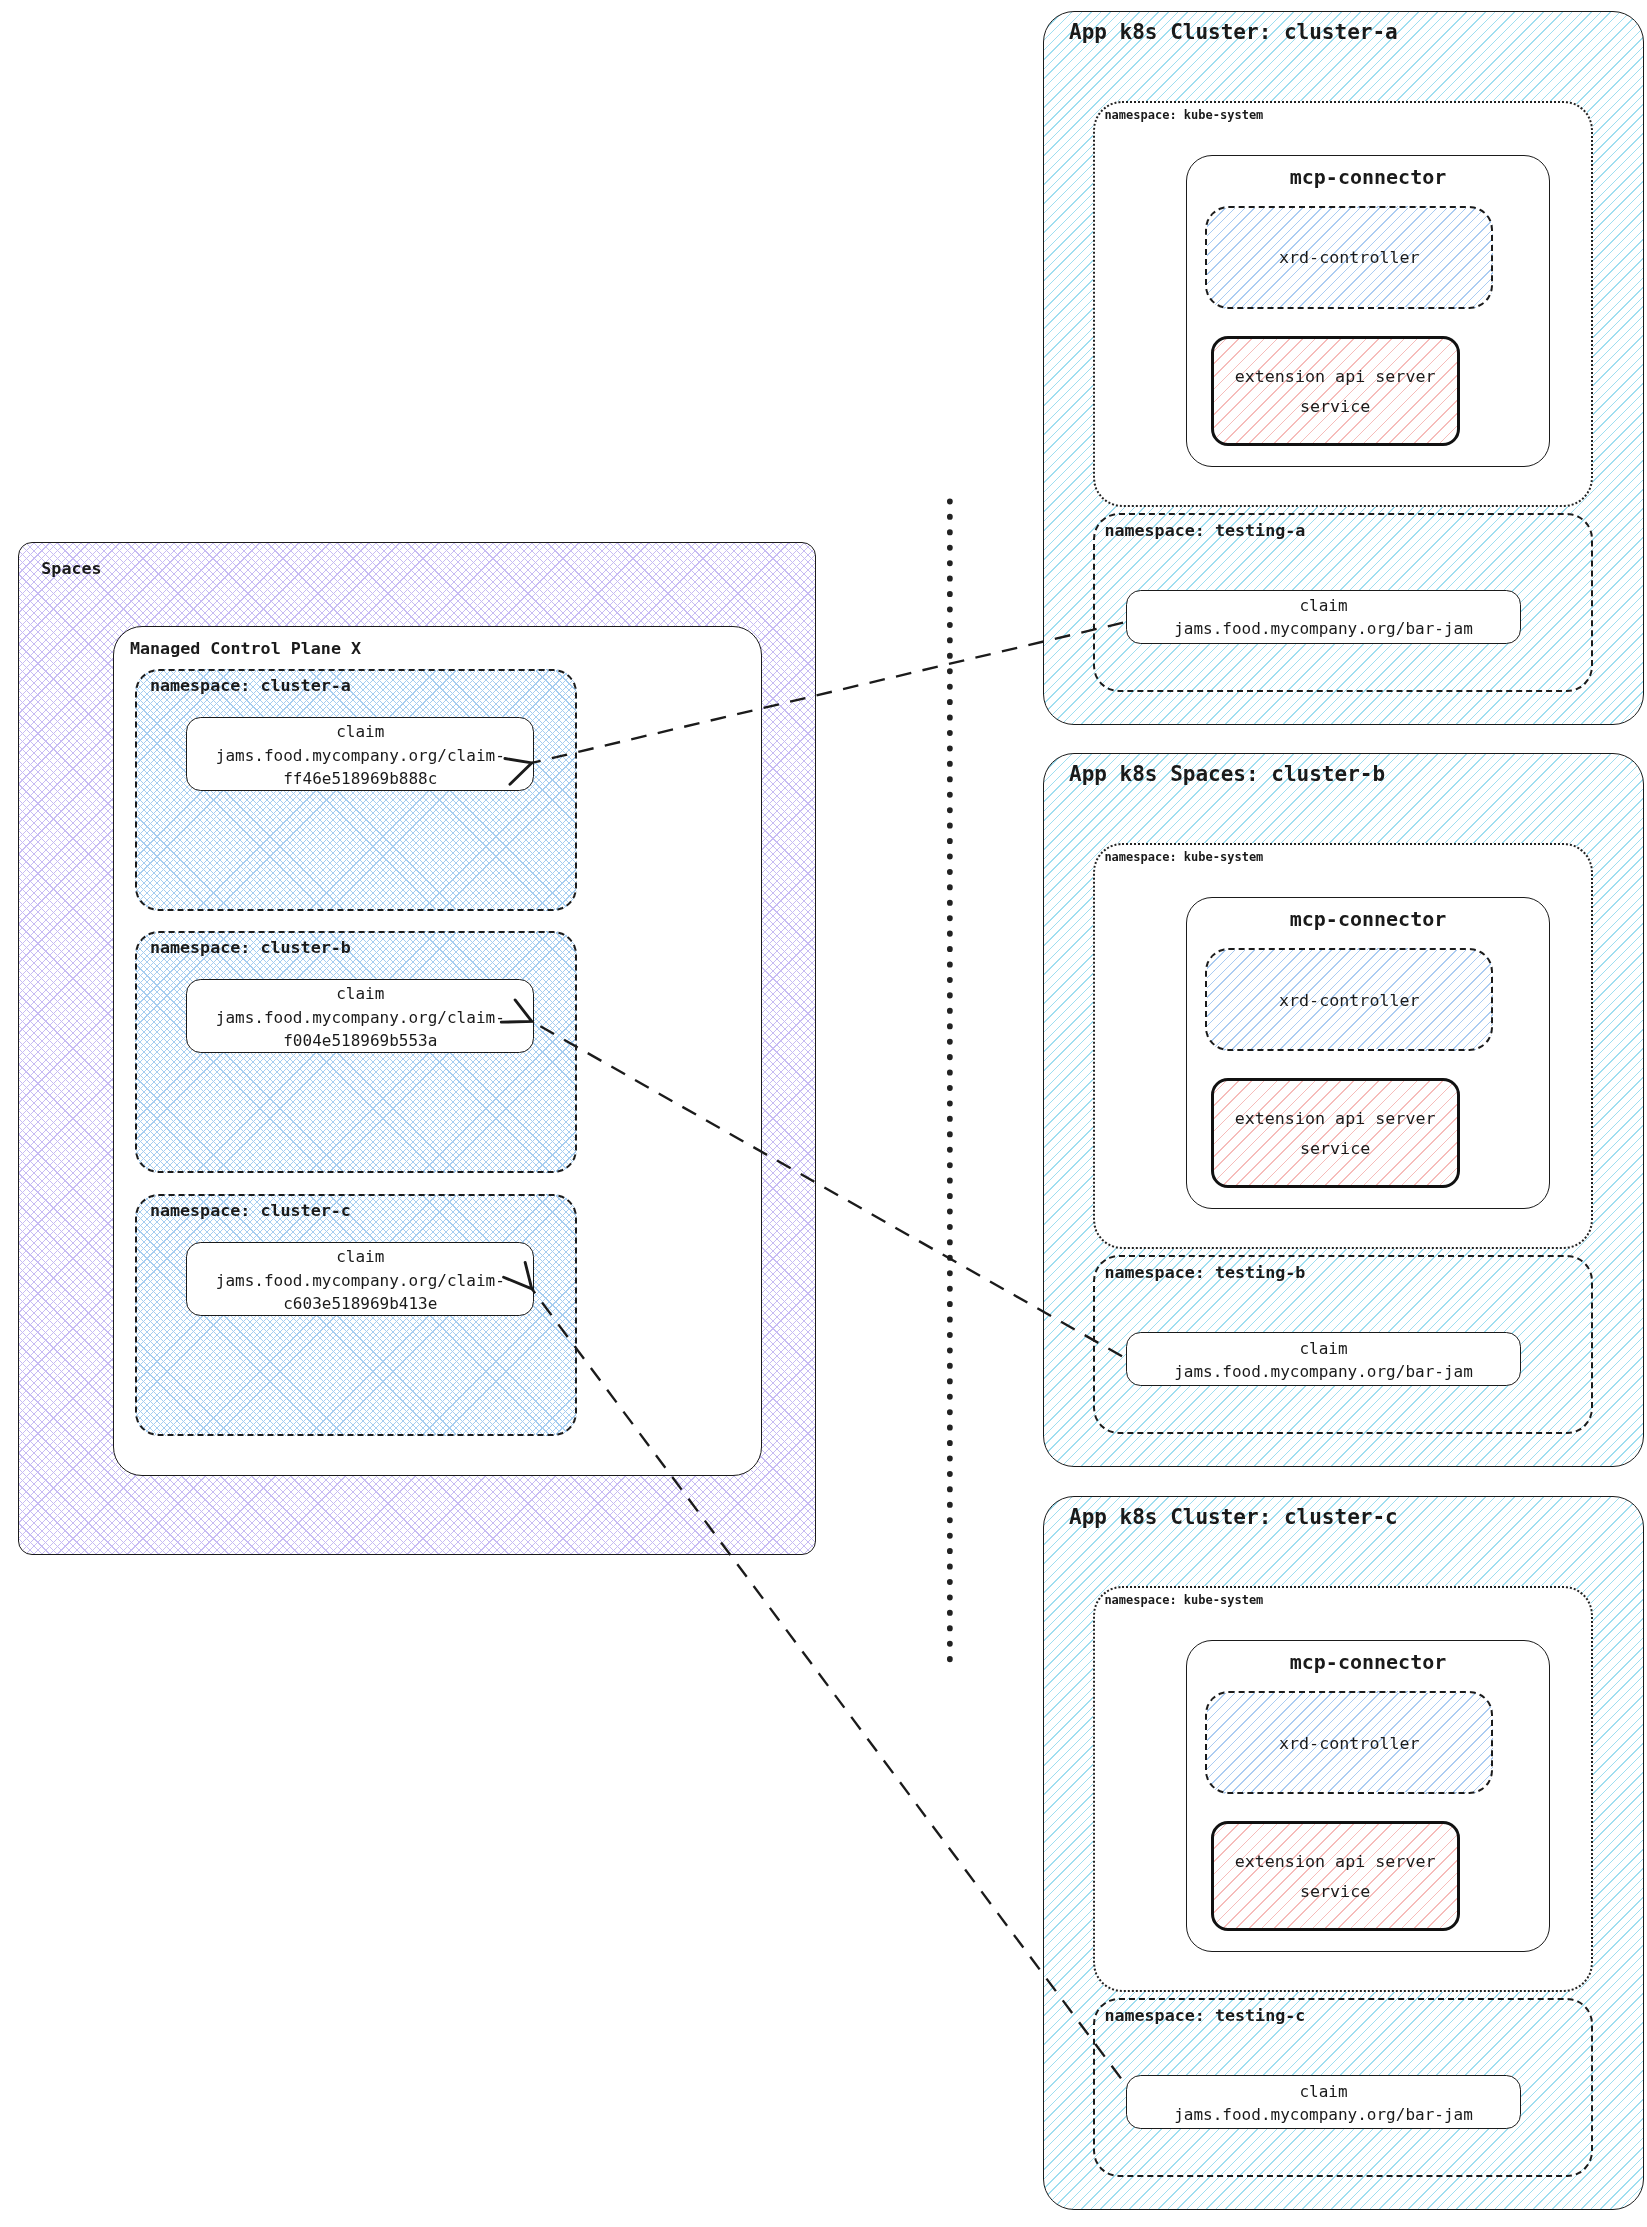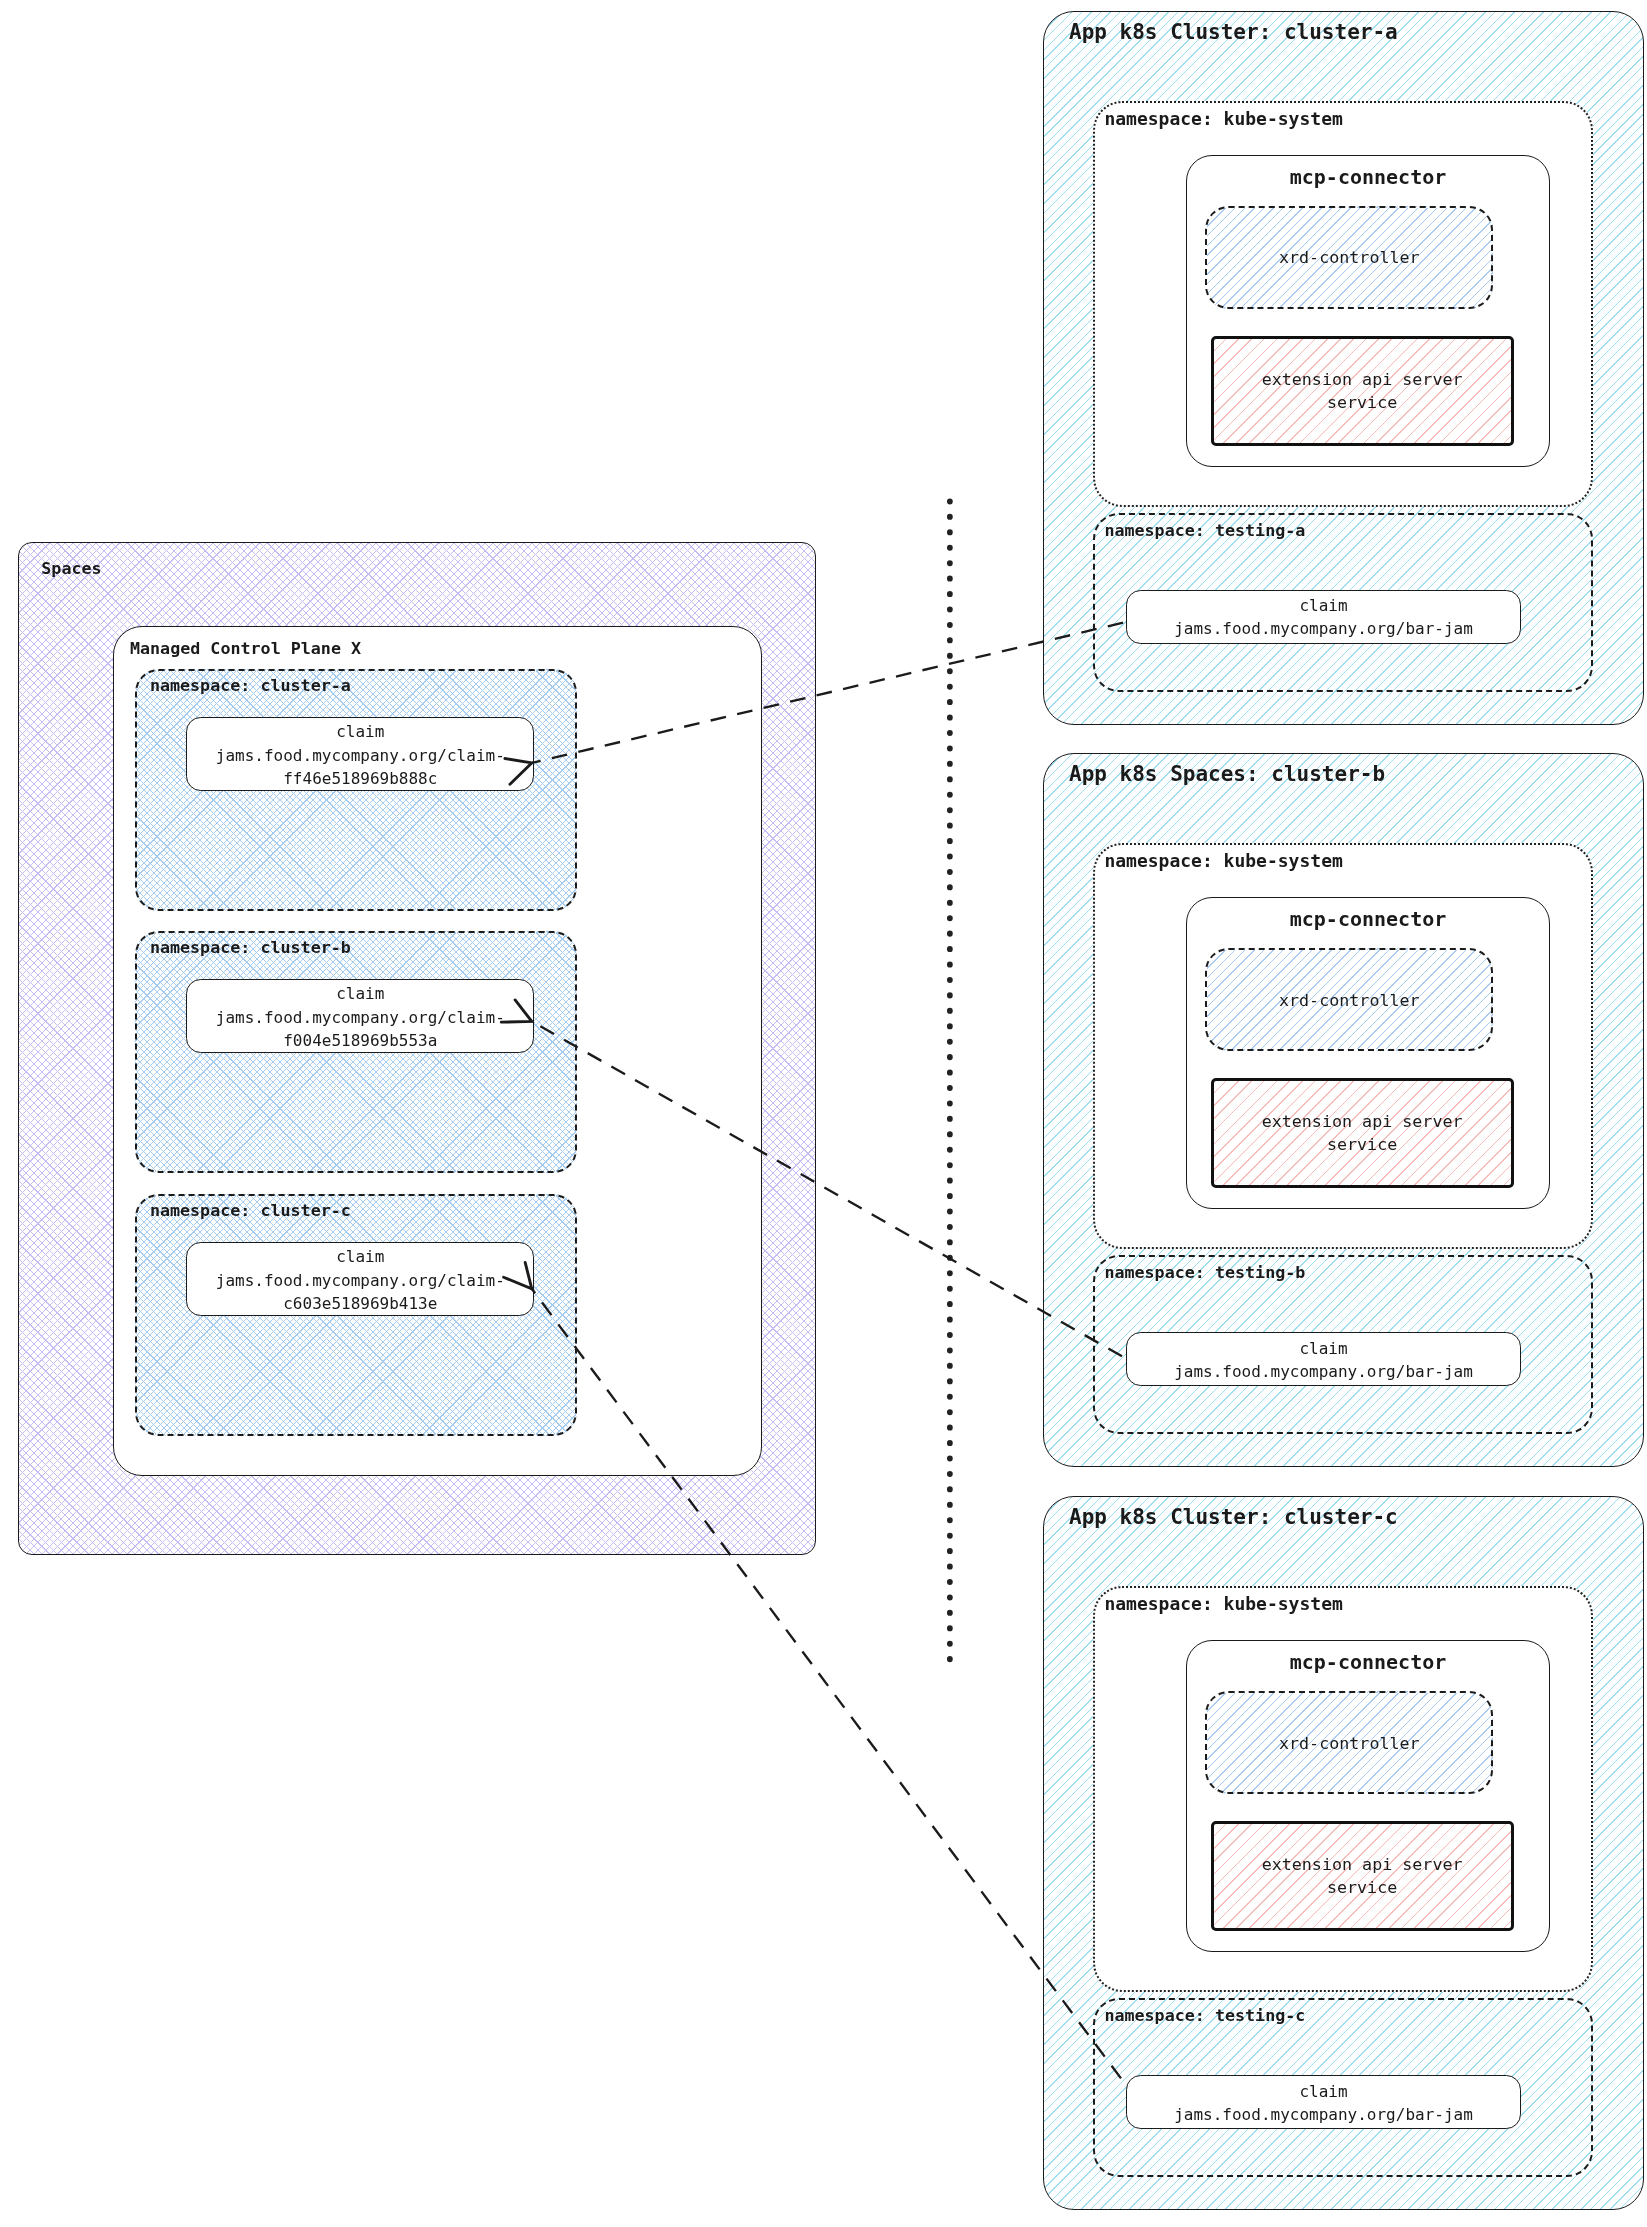--- a/index.html
+++ b/index.html
@@ -20,38 +20,38 @@
   .cluster-card{
     left:1043px;width:601px;height:714px;
     border:1.6px solid var(--line);border-radius:31px;
     background:repeating-linear-gradient(135deg, rgba(255,255,255,0) 0 5.8px, var(--cluster-hatch) 5.8px 6.8px),#ffffff;
   }
   .cluster-title{position:absolute;left:25px;top:8.4px;font-size:21px;font-weight:700;letter-spacing:0;}
   .kube-box{
     position:absolute;left:49px;top:89px;width:500px;height:406px;
     border:2.1px dotted #222;border-radius:29px;background:#ffffff;
   }
-  .kube-label{position:absolute;left:9.4px;top:5.2px;font-size:18px;font-weight:600;}
+  .kube-label{position:absolute;left:9.4px;top:5.2px;font-size:12px;font-weight:600;}
   .mcp-box{
     position:absolute;left:63px;top:52px;width:364px;height:312px;
     border:1.6px solid var(--line);border-radius:26px;background:#ffffff;margin-left:28px;
   }
   .mcp-title{position:absolute;left:0;top:9.4px;width:100%;text-align:center;font-size:20px;font-weight:700;}
   .xrd-box{
     position:absolute;left:18.3px;top:50px;width:288px;height:103px;
     border:2.6px dashed var(--line);border-radius:23.6px;
     background:repeating-linear-gradient(135deg, rgba(255,255,255,0) 0 5.8px, var(--xrd-hatch) 5.8px 6.8px),#ffffff;
     display:flex;align-items:center;justify-content:center;font-size:16.7px;
   }
   .ext-box{
-    position:absolute;left:23.6px;top:180px;width:303px;height:110px;
-    border:3.1px solid #111;border-radius:5px;
+    position:absolute;left:23.6px;top:180px;width:249px;height:110px;
+    border:3.1px solid #111;border-radius:17px;
     background:repeating-linear-gradient(135deg, #ffffff 0 7.9px, var(--extension-hatch) 7.9px 9px);
     display:flex;align-items:center;justify-content:center;text-align:center;
-    font-size:16.7px;line-height:23px;padding:0 21px;
+    font-size:16.7px;line-height:30px;padding:0 21px;
   }
   .testing-box{
     position:absolute;left:49px;top:501px;width:500px;height:179px;
     border:2.6px dashed var(--line);border-radius:26px;background:transparent;
   }
   .testing-label{position:absolute;left:9.4px;top:5.2px;font-size:16.7px;font-weight:600;}
   .claim-box{
     position:absolute;left:31px;top:75px;width:395px;height:54px;
     border:1.6px solid var(--line);border-radius:14.7px;background:#ffffff;
     text-align:center;font-size:16px;line-height:23px;padding-top:3.7px;

